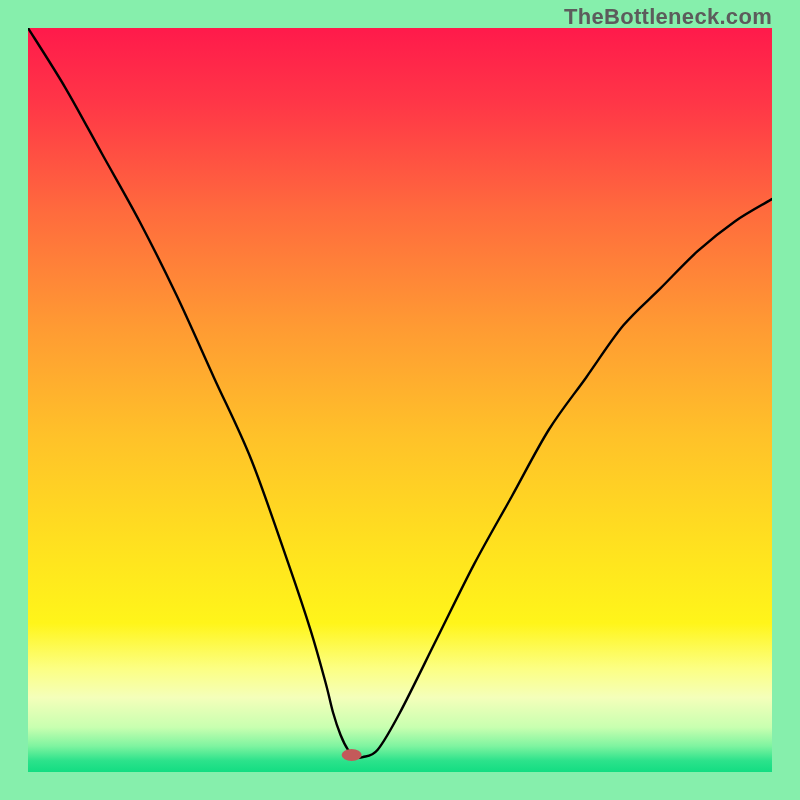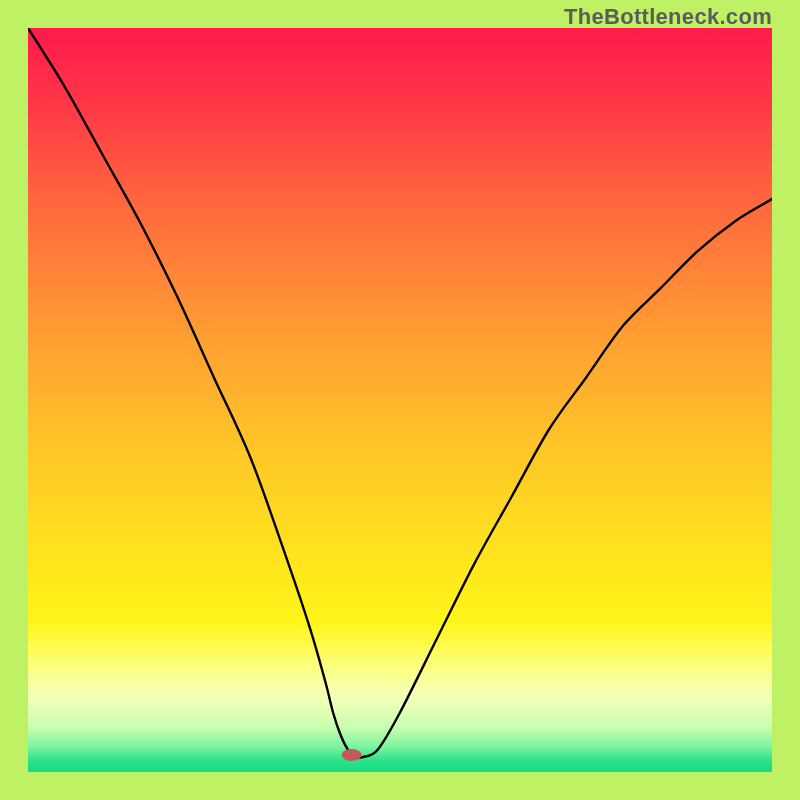--- a/index.html
+++ b/index.html
@@ -7,21 +7,21 @@
     padding: 0;
     width: 800px;
     height: 800px;
     overflow: hidden;
     background: #000;
     font-family: Arial, Helvetica, sans-serif;
   }
   .frame {
     position: absolute;
     inset: 0;
-    background: #bef264;
+    background: #86efac;
   }
   .plot {
     position: absolute;
     left: 28px;
     top: 28px;
     width: 744px;
     height: 744px;
     overflow: hidden;
   }
   .watermark {

